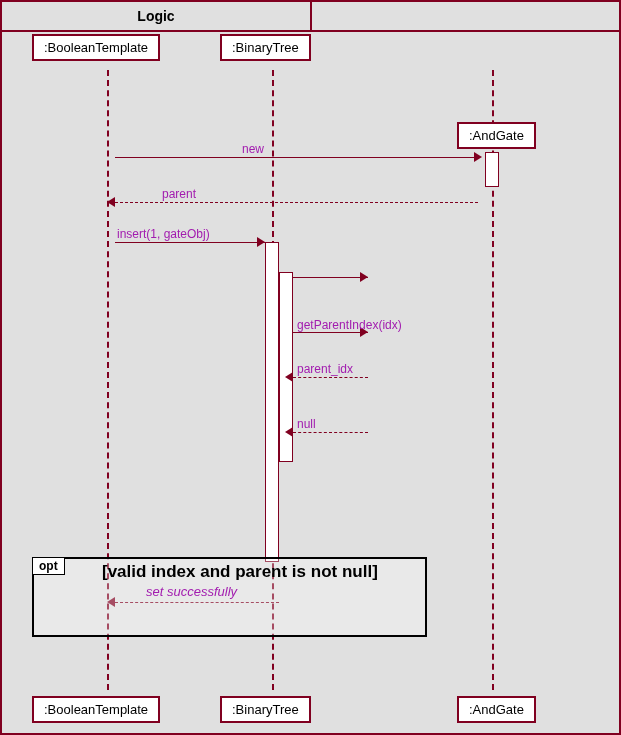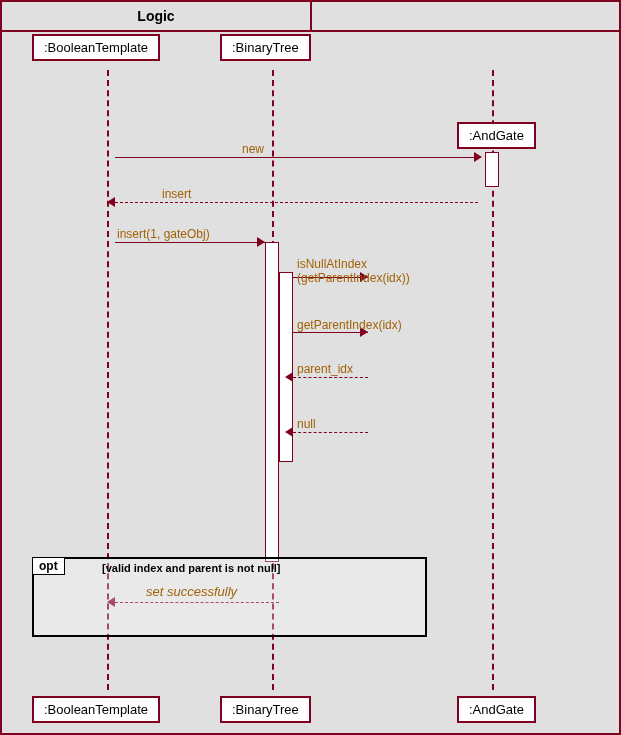--- a/index.html
+++ b/index.html
@@ -102,21 +102,21 @@
       height: 0;
       border-top: 5px solid transparent;
       border-bottom: 5px solid transparent;
       border-right: 8px solid #800020;
       z-index: 6;
     }
 
     .msg-label {
       position: absolute;
       font-size: 12px;
-      color: #a16207;
+      color: #a21caf;
       z-index: 7;
     }
 
     
     .opt-frame {
       position: absolute;
       border: 2px solid #000;
       background: transparent;
       z-index: 8;
     }
@@ -126,21 +126,21 @@
       background: #fff;
       border: 1px solid #000;
       padding: 1px 6px;
       font-size: 12px;
       font-weight: bold;
       z-index: 9;
     }
 
     .opt-guard {
       position: absolute;
-      font-size: 11px;
+      font-size: 17px;
       font-weight: bold;
       z-index: 9;
     }
 
     .opt-msg {
       position: absolute;
       font-size: 13px;
       z-index: 9;
     }
   </style>
@@ -170,29 +170,28 @@
   <div class="activation-box" style="left: 263px; top: 240px; height: 320px;"></div>
 
   <div class="activation-box" style="left: 277px; top: 270px; height: 190px;"></div>
 
   <div class="arrow-line" style="left: 113px; top: 155px; width: 363px;"></div>
   <div class="arrow-head-right" style="left: 472px; top: 150px;"></div>
   <div class="msg-label" style="left: 240px; top: 140px;">new</div>
 
   <div class="arrow-line-dashed" style="left: 113px; top: 200px; width: 363px;"></div>
   <div class="arrow-head-left" style="left: 105px; top: 195px;"></div>
-  <div class="msg-label" style="left: 160px; top: 185px;">insert</div>
+  <div class="msg-label" style="left: 160px; top: 185px;">parent</div>
 
   <div class="arrow-line" style="left: 113px; top: 240px; width: 150px;"></div>
   <div class="arrow-head-right" style="left: 255px; top: 235px;"></div>
   <div class="msg-label" style="left: 115px; top: 225px;">insert(1, gateObj)</div>
 
   <div class="arrow-line" style="left: 291px; top: 275px; width: 75px;"></div>
   <div class="arrow-head-right" style="left: 358px; top: 270px;"></div>
-  <div class="msg-label" style="left: 295px; top: 255px;">isNullAtIndex<br>(getParentIndex(idx))</div>
 
   <div class="arrow-line" style="left: 291px; top: 330px; width: 75px;"></div>
   <div class="arrow-head-right" style="left: 358px; top: 325px;"></div>
   <div class="msg-label" style="left: 295px; top: 316px;">getParentIndex(idx)</div>
 
   <div class="arrow-line-dashed" style="left: 291px; top: 375px; width: 75px;"></div>
   <div class="arrow-head-left" style="left: 283px; top: 370px;"></div>
   <div class="msg-label" style="left: 295px; top: 360px;">parent_idx</div>
 
   <div class="arrow-line-dashed" style="left: 291px; top: 430px; width: 75px;"></div>

